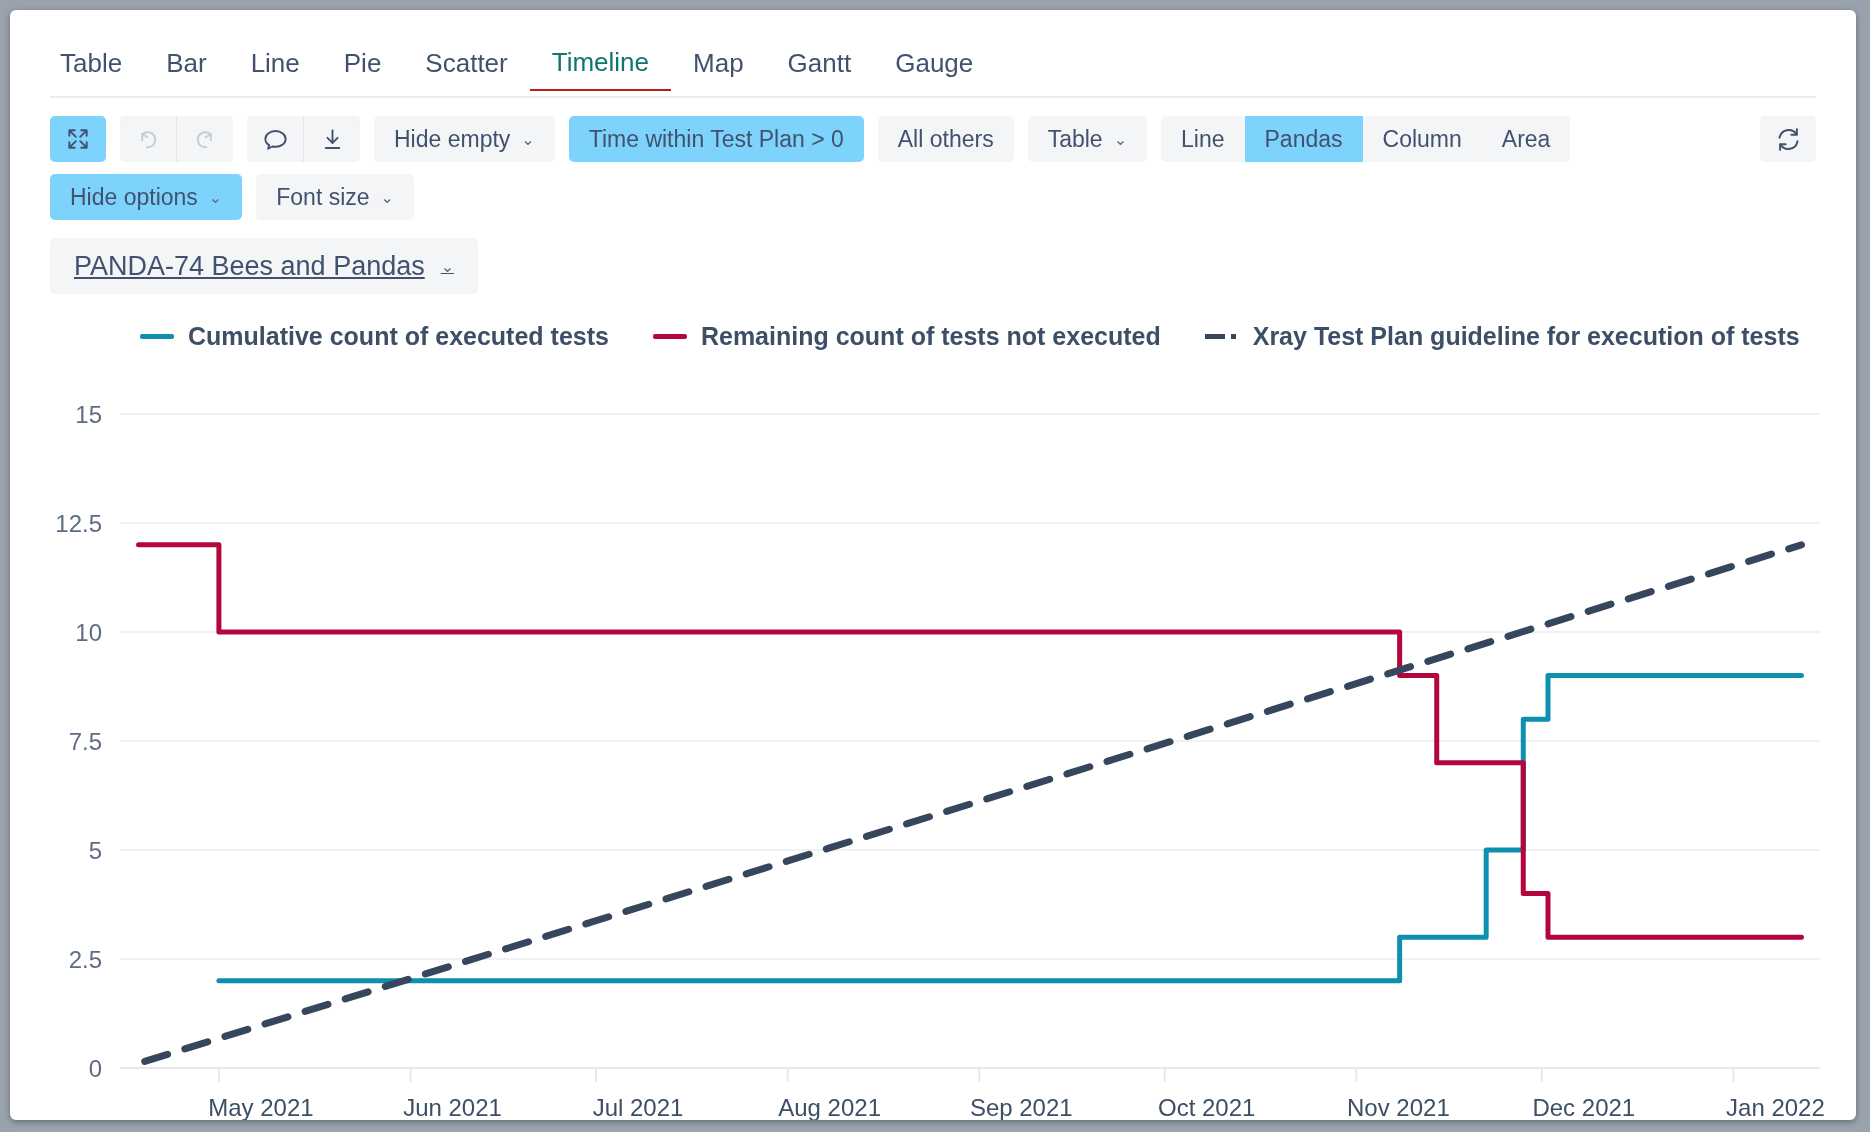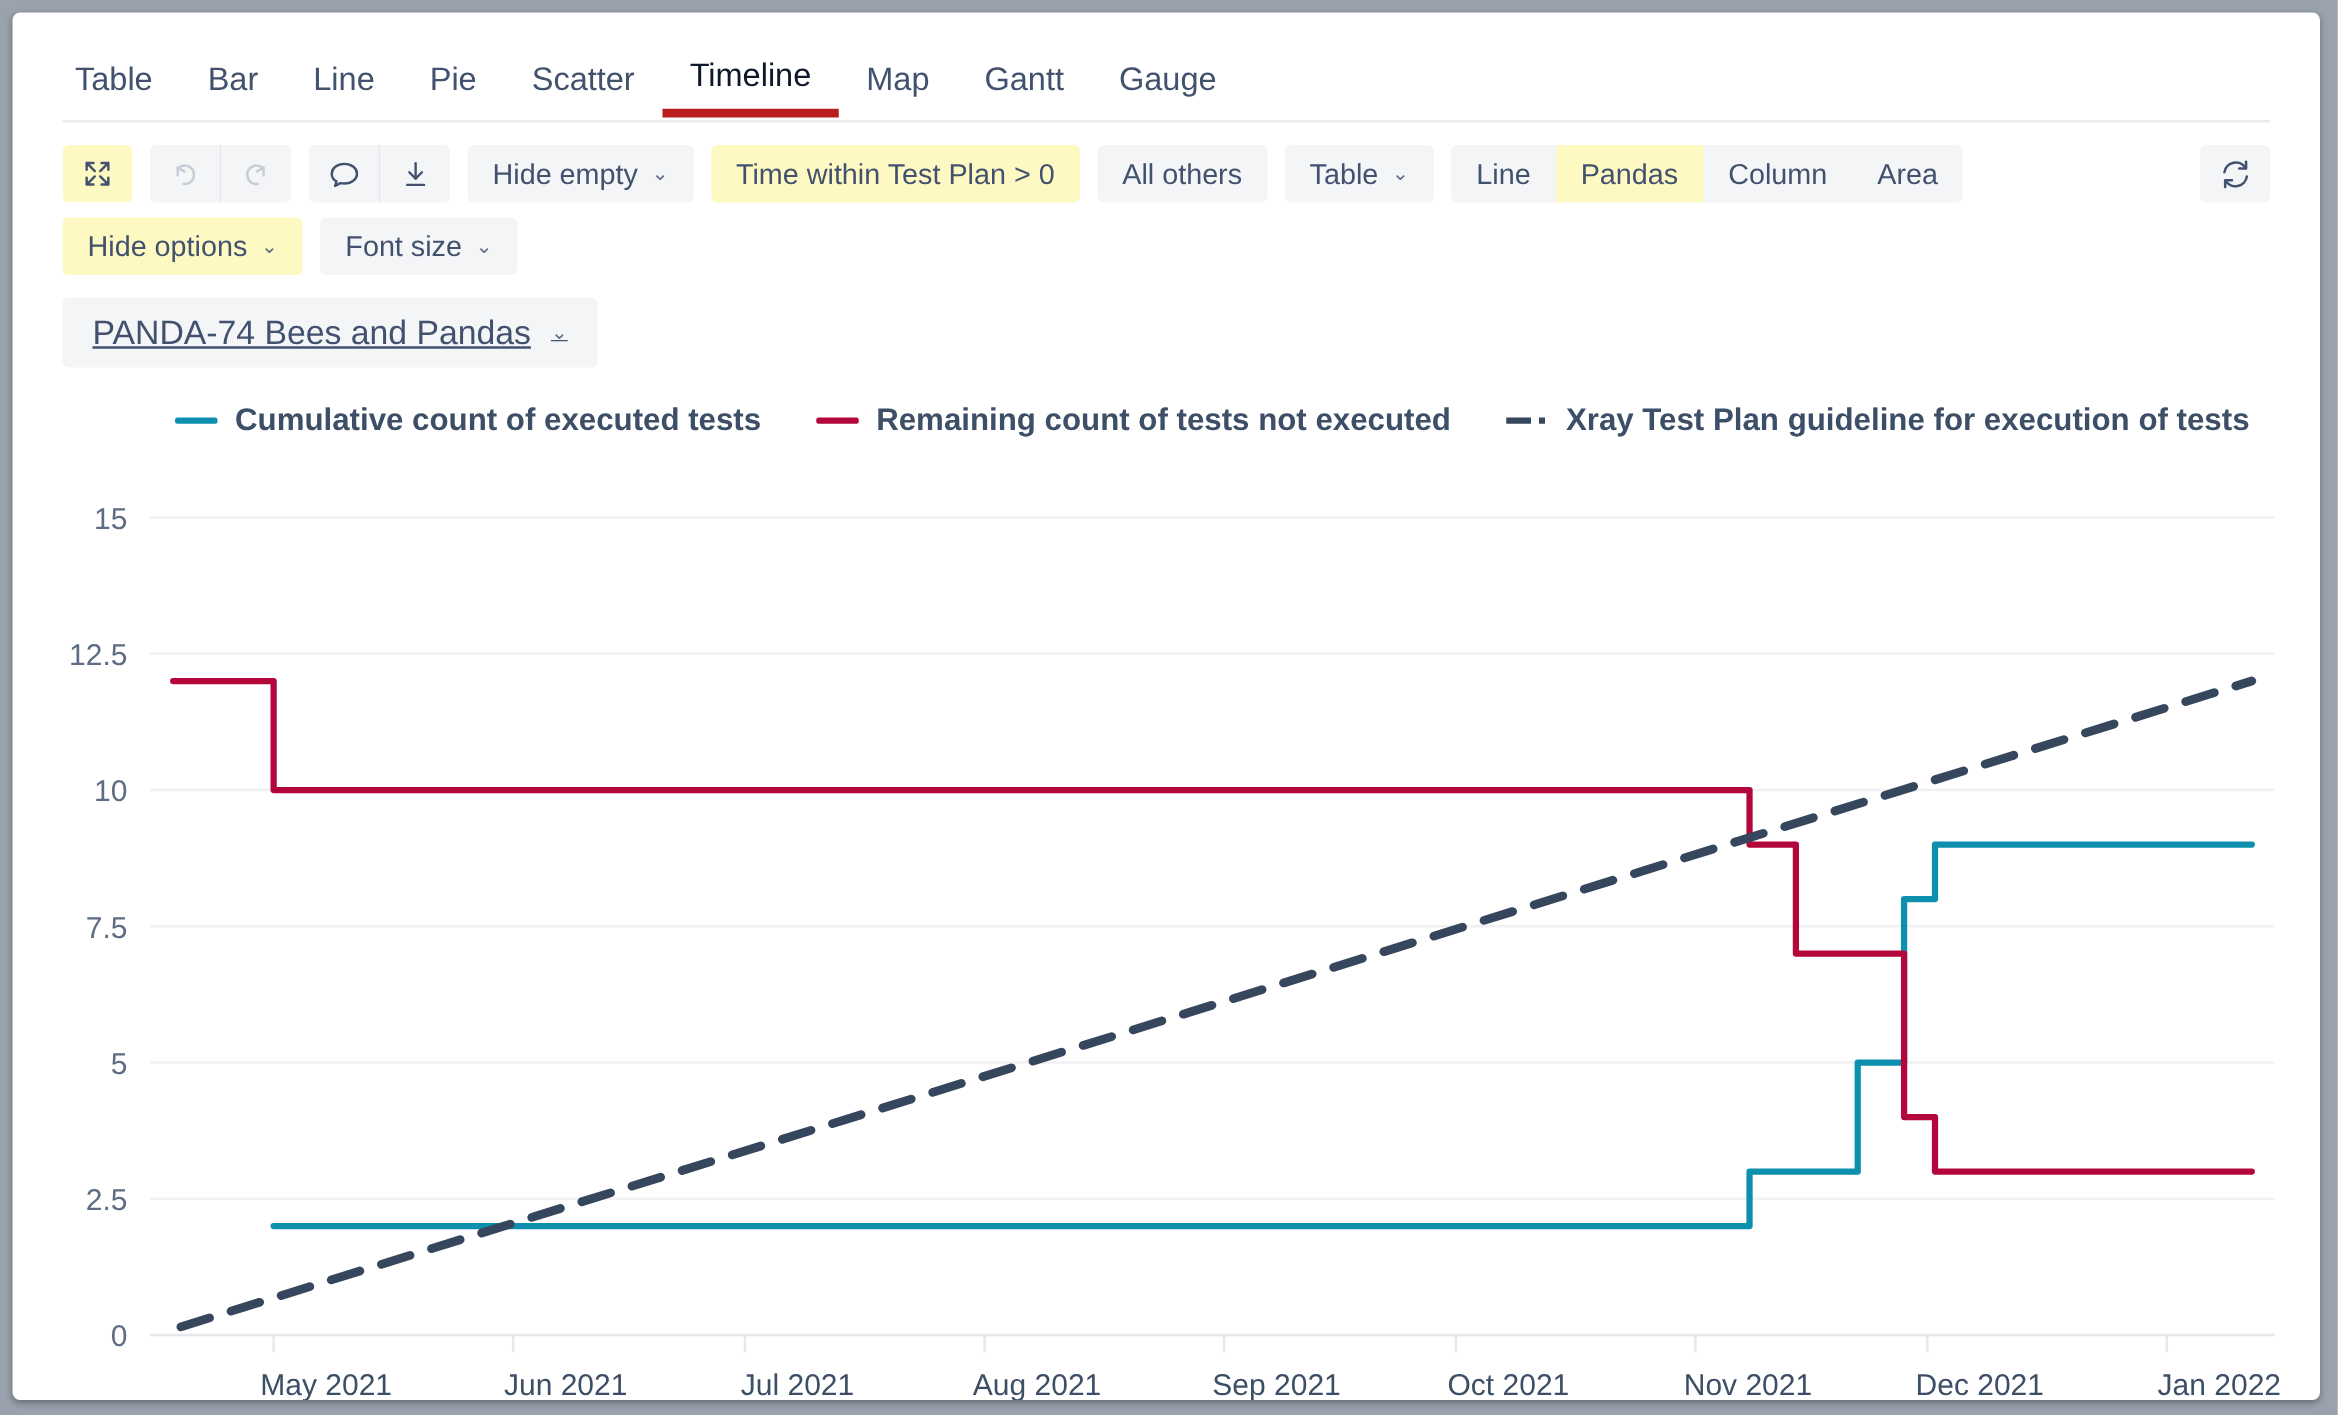--- a/index.html
+++ b/index.html
@@ -35,22 +35,22 @@
     color: #42526e;
     padding: 0 22px 14px 22px;
     cursor: pointer;
     line-height: 1;
     white-space: nowrap;
     position: relative;
     top: 2px;
   }
   .tab:first-child { padding-left: 10px; }
   .tab.active {
-    color: #0f172a;
-    border-bottom: 7px solid #b91c1c;
+    color: #0f766e;
+    border-bottom: 2px solid #b91c1c;
   }
 
   
   #toolbar-rows {
     margin: 0 40px;
     padding-top: 18px;
   }
   .tb-row {
     display: flex;
     align-items: flex-start;
@@ -73,21 +73,21 @@
     padding: 0 20px;
     height: 46px;
     display: flex;
     align-items: center;
     justify-content: center;
     gap: 11px;
     cursor: pointer;
     white-space: nowrap;
   }
   .btn.icon-btn { width: 56px; padding: 0; }
-  .btn.sel { background: #fef9c3; }
+  .btn.sel { background: #7dd3fc; }
   .btn.disabled { color: #c7ccd6; cursor: default; }
   .sep { width: 1px; background: #e3e5e9; }
   .caret {
     display: inline-block;
     font-size: 16px;
     line-height: 1;
     color: #5e6c84;
     transform: translateY(1px);
   }
   .spacer { flex: 1; }

